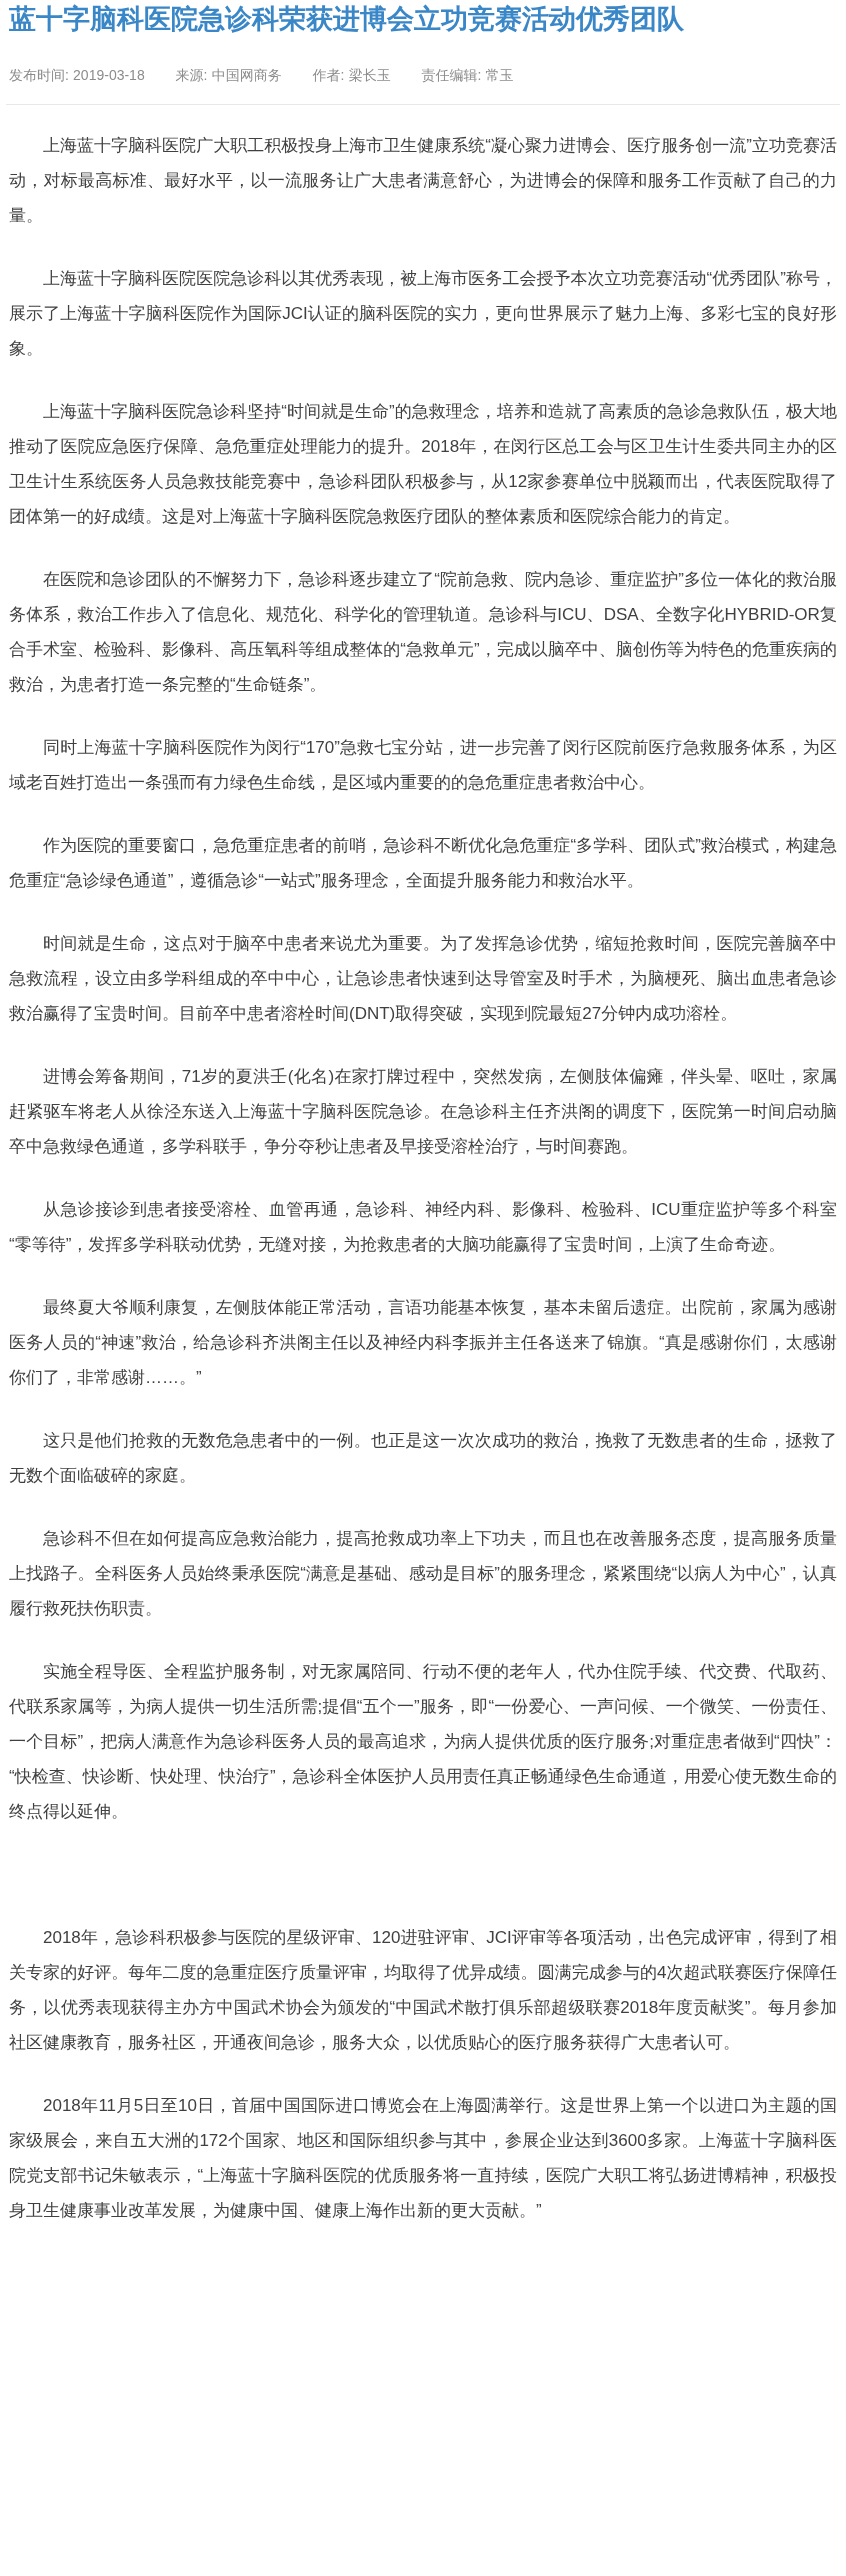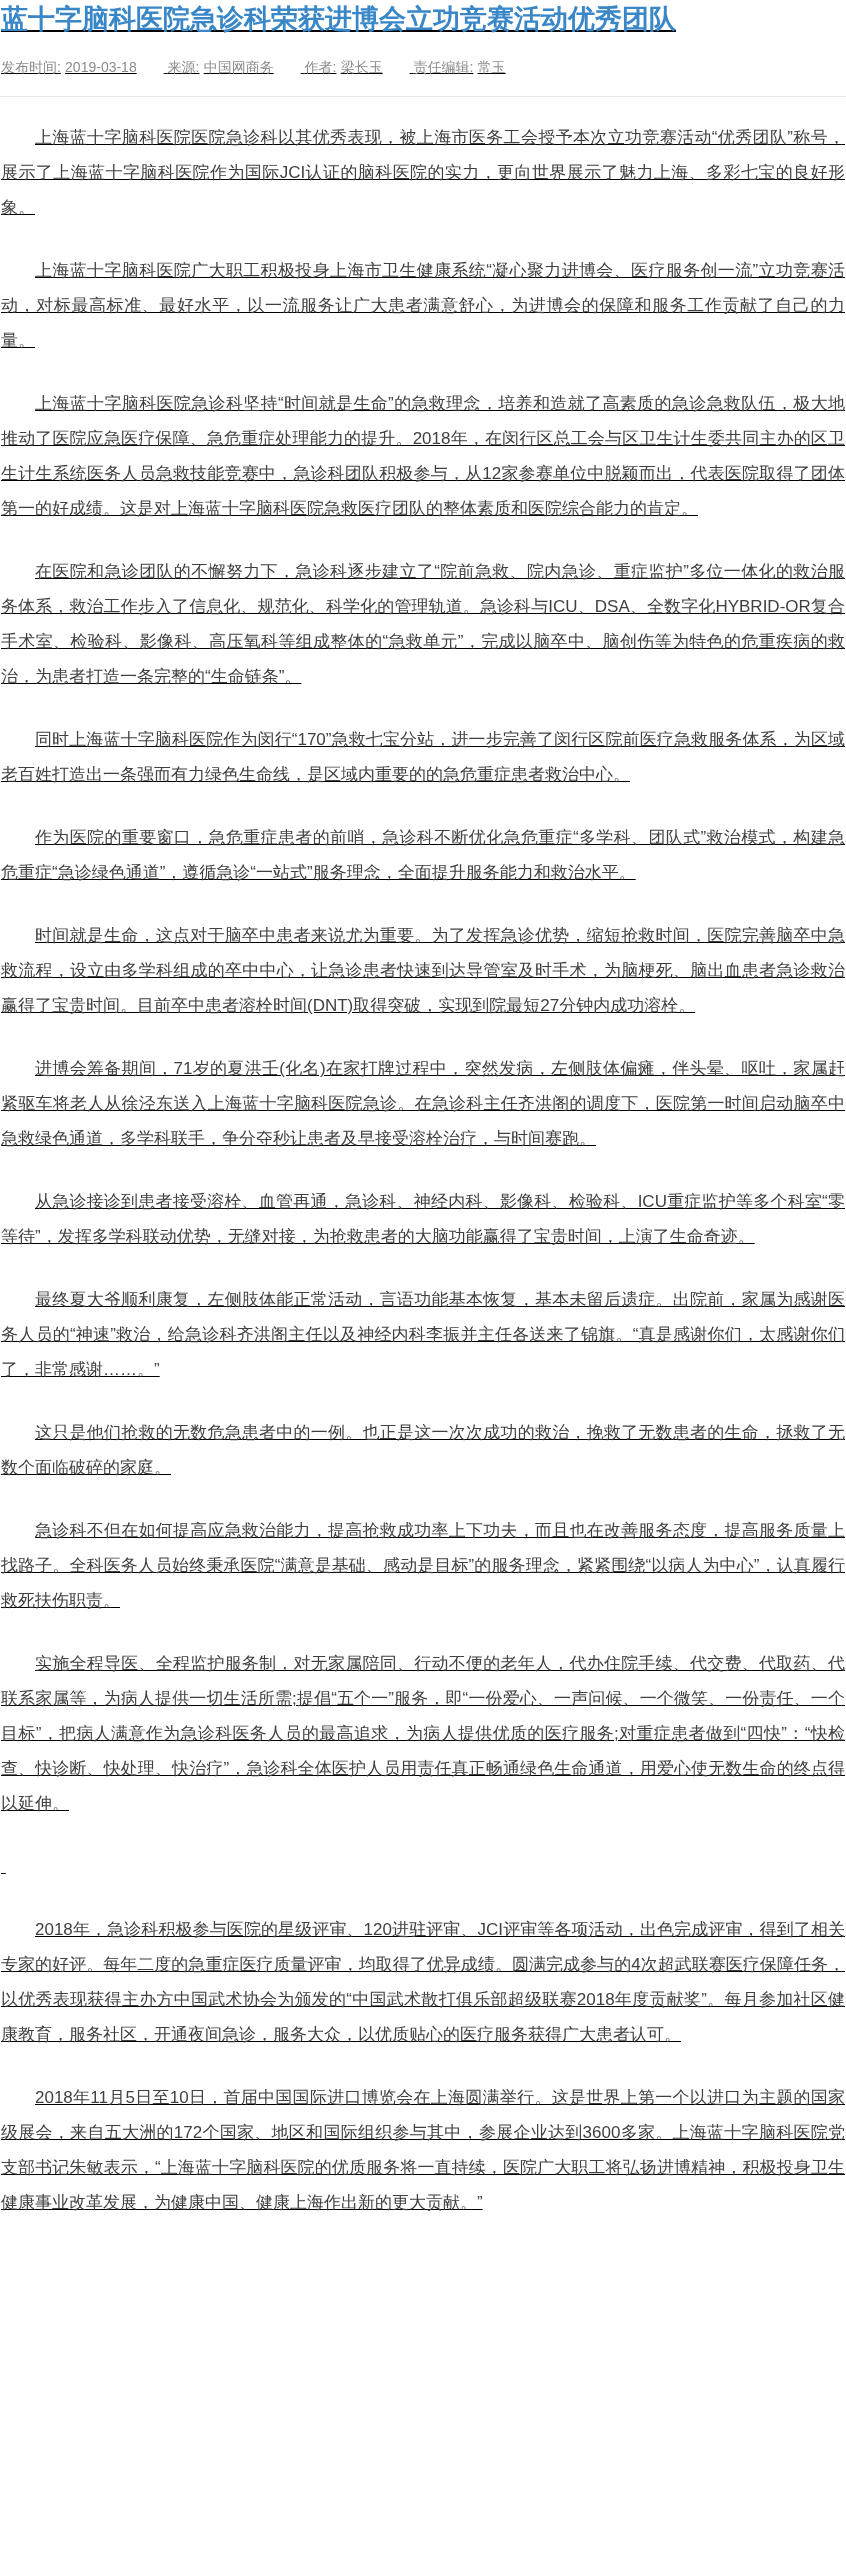--- a/index.html
+++ b/index.html
@@ -5,33 +5,32 @@
 <style>
   html, body {
     margin: 0;
     padding: 0;
     background: #ffffff;
     font-family: "Liberation Sans", sans-serif;
   }
   .page {
     width: 846px;
     box-sizing: border-box;
-    padding: 0 1px;
+    padding: 0 9px;
     background: #ffffff;
-    text-decoration: underline;
   }
   .article-title {
     margin: 4.2px 0 0 0;
     font-size: 27px;
     line-height: 31px;
     font-weight: bold;
     color: #3a87c8;
   }
   .article-meta {
-    margin-top: 24px;
+    margin-top: 32px;
     font-size: 14px;
     line-height: 17px;
     color: #8c8c8c;
     white-space: nowrap;
   }
   .meta-item {
     margin-right: 27px;
   }
   .meta-item .meta-label {
     margin-right: 4.2px;
@@ -68,22 +67,22 @@
   <div class="article-meta" style="color: rgb(140, 140, 140);">
     <span class="meta-item"><span class="meta-label">发布时间:</span><span class="meta-value">2019-03-18</span></span>
     <span class="meta-item"><span class="meta-label">来源:</span><span class="meta-value">中国网商务</span></span>
     <span class="meta-item"><span class="meta-label">作者:</span><span class="meta-value">梁长玉</span></span>
     <span class="meta-item"><span class="meta-label">责任编辑:</span><span class="meta-value">常玉</span></span>
   </div>
 
   <hr class="divider">
 
   <div class="article-body" style="color: rgb(64, 64, 64);">
+      <p class="article-paragraph">上海蓝十字脑科医院广大职工积极投身上海市卫生健康系统“凝心聚力进博会、医疗服务创一流”立功竞赛活动，对标最高标准、最好水平，以一流服务让广大患者满意舒心，为进博会的保障和服务工作贡献了自己的力量。</p>
       <p class="article-paragraph">上海蓝十字脑科医院医院急诊科以其优秀表现，被上海市医务工会授予本次立功竞赛活动“优秀团队”称号，展示了上海蓝十字脑科医院作为国际JCI认证的脑科医院的实力，更向世界展示了魅力上海、多彩七宝的良好形象。</p>
-      <p class="article-paragraph">上海蓝十字脑科医院广大职工积极投身上海市卫生健康系统“凝心聚力进博会、医疗服务创一流”立功竞赛活动，对标最高标准、最好水平，以一流服务让广大患者满意舒心，为进博会的保障和服务工作贡献了自己的力量。</p>
       <p class="article-paragraph">上海蓝十字脑科医院急诊科坚持“时间就是生命”的急救理念，培养和造就了高素质的急诊急救队伍，极大地推动了医院应急医疗保障、急危重症处理能力的提升。2018年，在闵行区总工会与区卫生计生委共同主办的区卫生计生系统医务人员急救技能竞赛中，急诊科团队积极参与，从12家参赛单位中脱颖而出，代表医院取得了团体第一的好成绩。这是对上海蓝十字脑科医院急救医疗团队的整体素质和医院综合能力的肯定。</p>
       <p class="article-paragraph">在医院和急诊团队的不懈努力下，急诊科逐步建立了“院前急救、院内急诊、重症监护”多位一体化的救治服务体系，救治工作步入了信息化、规范化、科学化的管理轨道。急诊科与ICU、DSA、全数字化HYBRID-OR复合手术室、检验科、影像科、高压氧科等组成整体的“急救单元”，完成以脑卒中、脑创伤等为特色的危重疾病的救治，为患者打造一条完整的“生命链条”。</p>
       <p class="article-paragraph">同时上海蓝十字脑科医院作为闵行“170”急救七宝分站，进一步完善了闵行区院前医疗急救服务体系，为区域老百姓打造出一条强而有力绿色生命线，是区域内重要的的急危重症患者救治中心。</p>
       <p class="article-paragraph">作为医院的重要窗口，急危重症患者的前哨，急诊科不断优化急危重症“多学科、团队式”救治模式，构建急危重症“急诊绿色通道”，遵循急诊“一站式”服务理念，全面提升服务能力和救治水平。</p>
       <p class="article-paragraph">时间就是生命，这点对于脑卒中患者来说尤为重要。为了发挥急诊优势，缩短抢救时间，医院完善脑卒中急救流程，设立由多学科组成的卒中中心，让急诊患者快速到达导管室及时手术，为脑梗死、脑出血患者急诊救治赢得了宝贵时间。目前卒中患者溶栓时间(DNT)取得突破，实现到院最短27分钟内成功溶栓。</p>
       <p class="article-paragraph">进博会筹备期间，71岁的夏洪壬(化名)在家打牌过程中，突然发病，左侧肢体偏瘫，伴头晕、呕吐，家属赶紧驱车将老人从徐泾东送入上海蓝十字脑科医院急诊。在急诊科主任齐洪阁的调度下，医院第一时间启动脑卒中急救绿色通道，多学科联手，争分夺秒让患者及早接受溶栓治疗，与时间赛跑。</p>
       <p class="article-paragraph">从急诊接诊到患者接受溶栓、血管再通，急诊科、神经内科、影像科、检验科、ICU重症监护等多个科室“零等待”，发挥多学科联动优势，无缝对接，为抢救患者的大脑功能赢得了宝贵时间，上演了生命奇迹。</p>
       <p class="article-paragraph">最终夏大爷顺利康复，左侧肢体能正常活动，言语功能基本恢复，基本未留后遗症。出院前，家属为感谢医务人员的“神速”救治，给急诊科齐洪阁主任以及神经内科李振并主任各送来了锦旗。“真是感谢你们，太感谢你们了，非常感谢……。”</p>
       <p class="article-paragraph">这只是他们抢救的无数危急患者中的一例。也正是这一次次成功的救治，挽救了无数患者的生命，拯救了无数个面临破碎的家庭。</p>
       <p class="article-paragraph">急诊科不但在如何提高应急救治能力，提高抢救成功率上下功夫，而且也在改善服务态度，提高服务质量上找路子。全科医务人员始终秉承医院“满意是基础、感动是目标”的服务理念，紧紧围绕“以病人为中心”，认真履行救死扶伤职责。</p>

